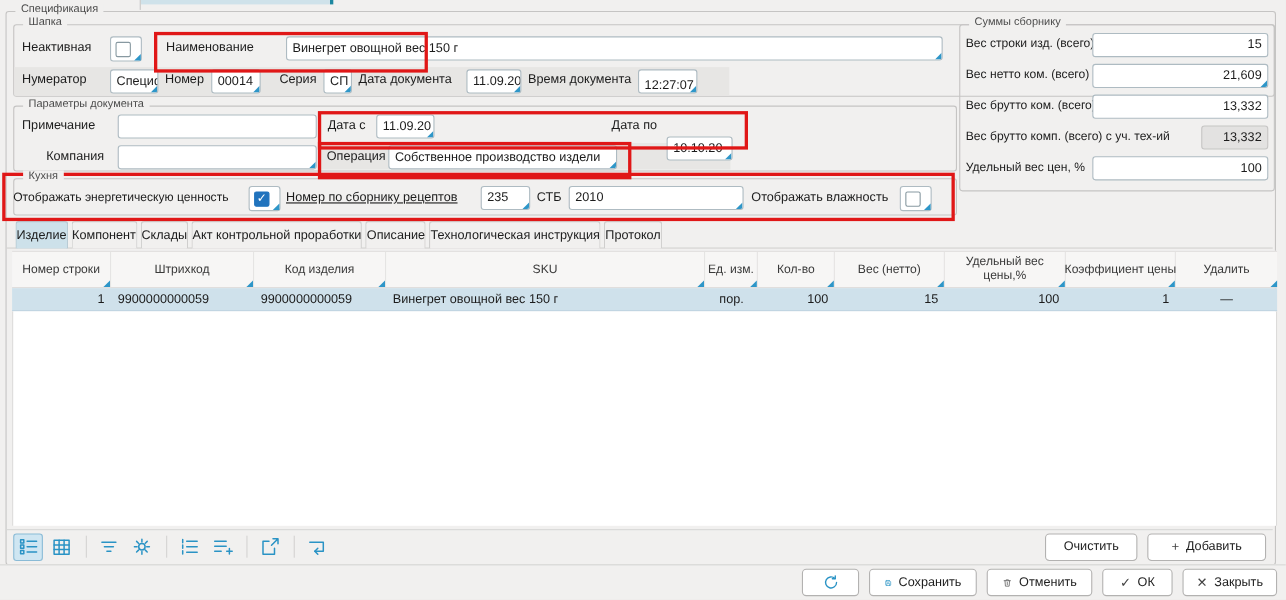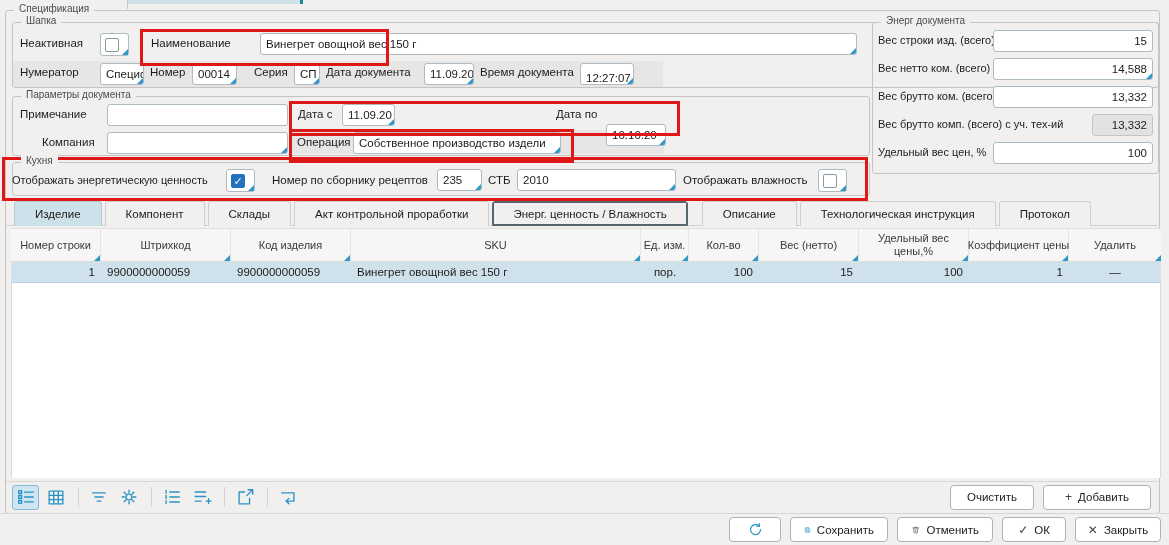--- a/index.html
+++ b/index.html
@@ -21,21 +21,21 @@
        border-bottom:6px solid #2e96c8;}
   .cbf{position:absolute;background:#fff;border:1px solid #aebbc2;border-radius:3px;width:29px;height:23px;
        box-sizing:border-box;display:flex;align-items:center;padding-left:4px;z-index:2;}
   .cb{width:14px;height:14px;border:1px solid #8899a1;border-radius:2px;background:#fff;box-sizing:border-box;}
   .cb.on{background:#2173bd;border-color:#2173bd;color:#fff;font-size:11px;line-height:12px;text-align:center;}
   .cb.on::after{content:"✓";}
   .graystrip{position:absolute;background:#e7e6e4;z-index:1;}
   .redbox{position:absolute;border:3px solid #e01717;z-index:6;pointer-events:none;}
   
   .tabs{position:absolute;left:14px;top:200px;height:26px;display:flex;gap:3px;align-items:flex-end;z-index:3;}
-  .tab{height:25px;line-height:24px;padding:0 20px;background:#f1f0ef;border:1px solid #cfcecd;border-bottom:none;
+  .tab{height:25px;line-height:24px;padding:0 0;background:#f1f0ef;border:1px solid #cfcecd;border-bottom:none;
        border-radius:3px 3px 0 0;white-space:nowrap;box-sizing:border-box;}
   .tab.active{background:#cde1ea;border-color:#b5c8d2;}
   .tab.focused{border:1px solid #55666e;box-shadow:inset 0 0 0 1px #55666e;margin-right:11px;}
   .tabline{position:absolute;left:6px;top:225px;width:1151px;height:1px;background:#d2d1d0;}
   
   .thead{position:absolute;left:11px;top:228px;width:1150px;height:34px;display:flex;background:#f7f6f5;
          border-top:1px solid #e0dfde;border-bottom:1px solid #dddcdb;box-sizing:border-box;}
   .hc{position:relative;display:flex;align-items:center;justify-content:center;text-align:center;
       font-size:11px;color:#3a3a3a;border-right:1px solid #e5e4e3;line-height:1.15;padding:0 2px;box-sizing:border-box;}
   .hc .tri{border-bottom-width:6px;border-left-width:6px;}
@@ -158,46 +158,46 @@
 
   <div class="gb" style="left:12px;top:162px;width:856px;height:32px;">
     <span class="gbt">Кухня</span>
   </div>
   <div class="redbox" style="left:2px;top:157px;width:860px;height:38px;"></div>
   <span class="lbl tight" style="left:12px;top:174px;">Отображать энергетическую ценность</span>
   <span class="cbf" style="left:226px;top:169px;">
       <span class="cb on"></span>
       <i class="tri"></i>
     </span>
-  <span class="lbl" style="left:272px;top:174px;">Номер по сборнику рецептов</span>
+  <span class="lbl" style="left:260px;top:174px;text-decoration:underline;">Номер по сборнику рецептов</span>
   <span class="fld" style="left:437px;top:169px;width:45px;">
       <span>235</span>
       <i class="tri"></i>
     </span>
   <span class="lbl" style="left:488px;top:174px;">СТБ</span>
   <span class="fld" style="left:517px;top:169px;width:159px;">
       <span>2010</span>
       <i class="tri"></i>
     </span>
   <span class="lbl" style="left:683px;top:174px;">Отображать влажность</span>
   <span class="cbf" style="left:818px;top:169px;">
       <span class="cb"></span>
       <i class="tri"></i>
     </span>
 
   <div class="gb" style="left:872px;top:22px;width:285px;height:150px;">
-    <span class="gbt">Энерг документа</span>
+    <span class="gbt">Суммы сборнику</span>
   </div>
   <span class="lbl tight" style="left:878px;top:34px;">Вес строки изд. (всего)</span>
   <span class="fld num" style="left:993px;top:30px;width:160px;">
       <span>15</span>
     </span>
   <span class="lbl tight" style="left:878px;top:62px;">Вес нетто ком. (всего)</span>
   <span class="fld num" style="left:993px;top:58px;width:160px;">
-      <span>14,588</span>
+      <span>21,609</span>
       <i class="tri"></i>
     </span>
   <span class="lbl tight" style="left:878px;top:90px;">Вес брутто ком. (всего)</span>
   <span class="fld num" style="left:993px;top:86px;width:160px;">
       <span>13,332</span>
     </span>
   <span class="lbl tight" style="left:878px;top:118px;">Вес брутто комп. (всего) с уч. тех-ий</span>
   <span class="fld num ro" style="left:1092px;top:114px;width:61px;">
       <span>13,332</span>
     </span>
@@ -205,21 +205,20 @@
   <span class="fld num" style="left:993px;top:142px;width:160px;">
       <span>100</span>
     </span>
 
   <div class="tabline"></div>
   <div class="tabs">
     <span class="tab active">Изделие</span>
     <span class="tab">Компонент</span>
     <span class="tab">Склады</span>
     <span class="tab">Акт контрольной проработки</span>
-    <span class="tab focused">Энерг. ценность / Влажность</span>
     <span class="tab">Описание</span>
     <span class="tab">Технологическая инструкция</span>
     <span class="tab">Протокол</span>
   </div>
 
   <div class="thead">
     <div class="hc c0">
         <span class="nw">Номер строки</span>
         <i class="tri"></i>
       </div>

